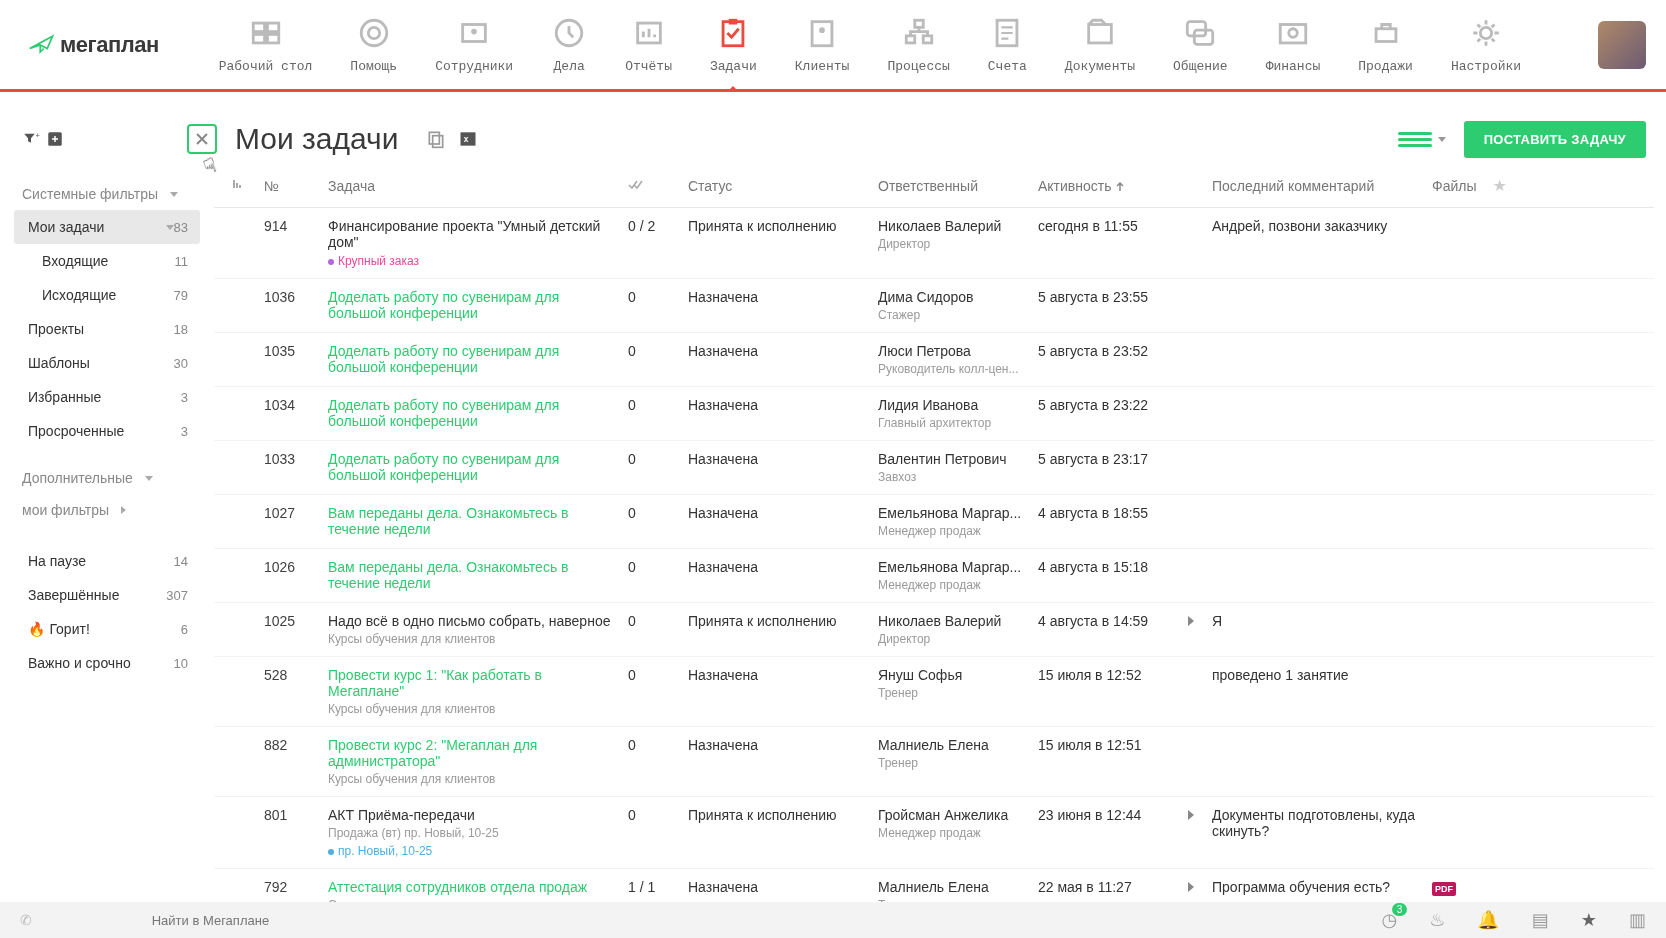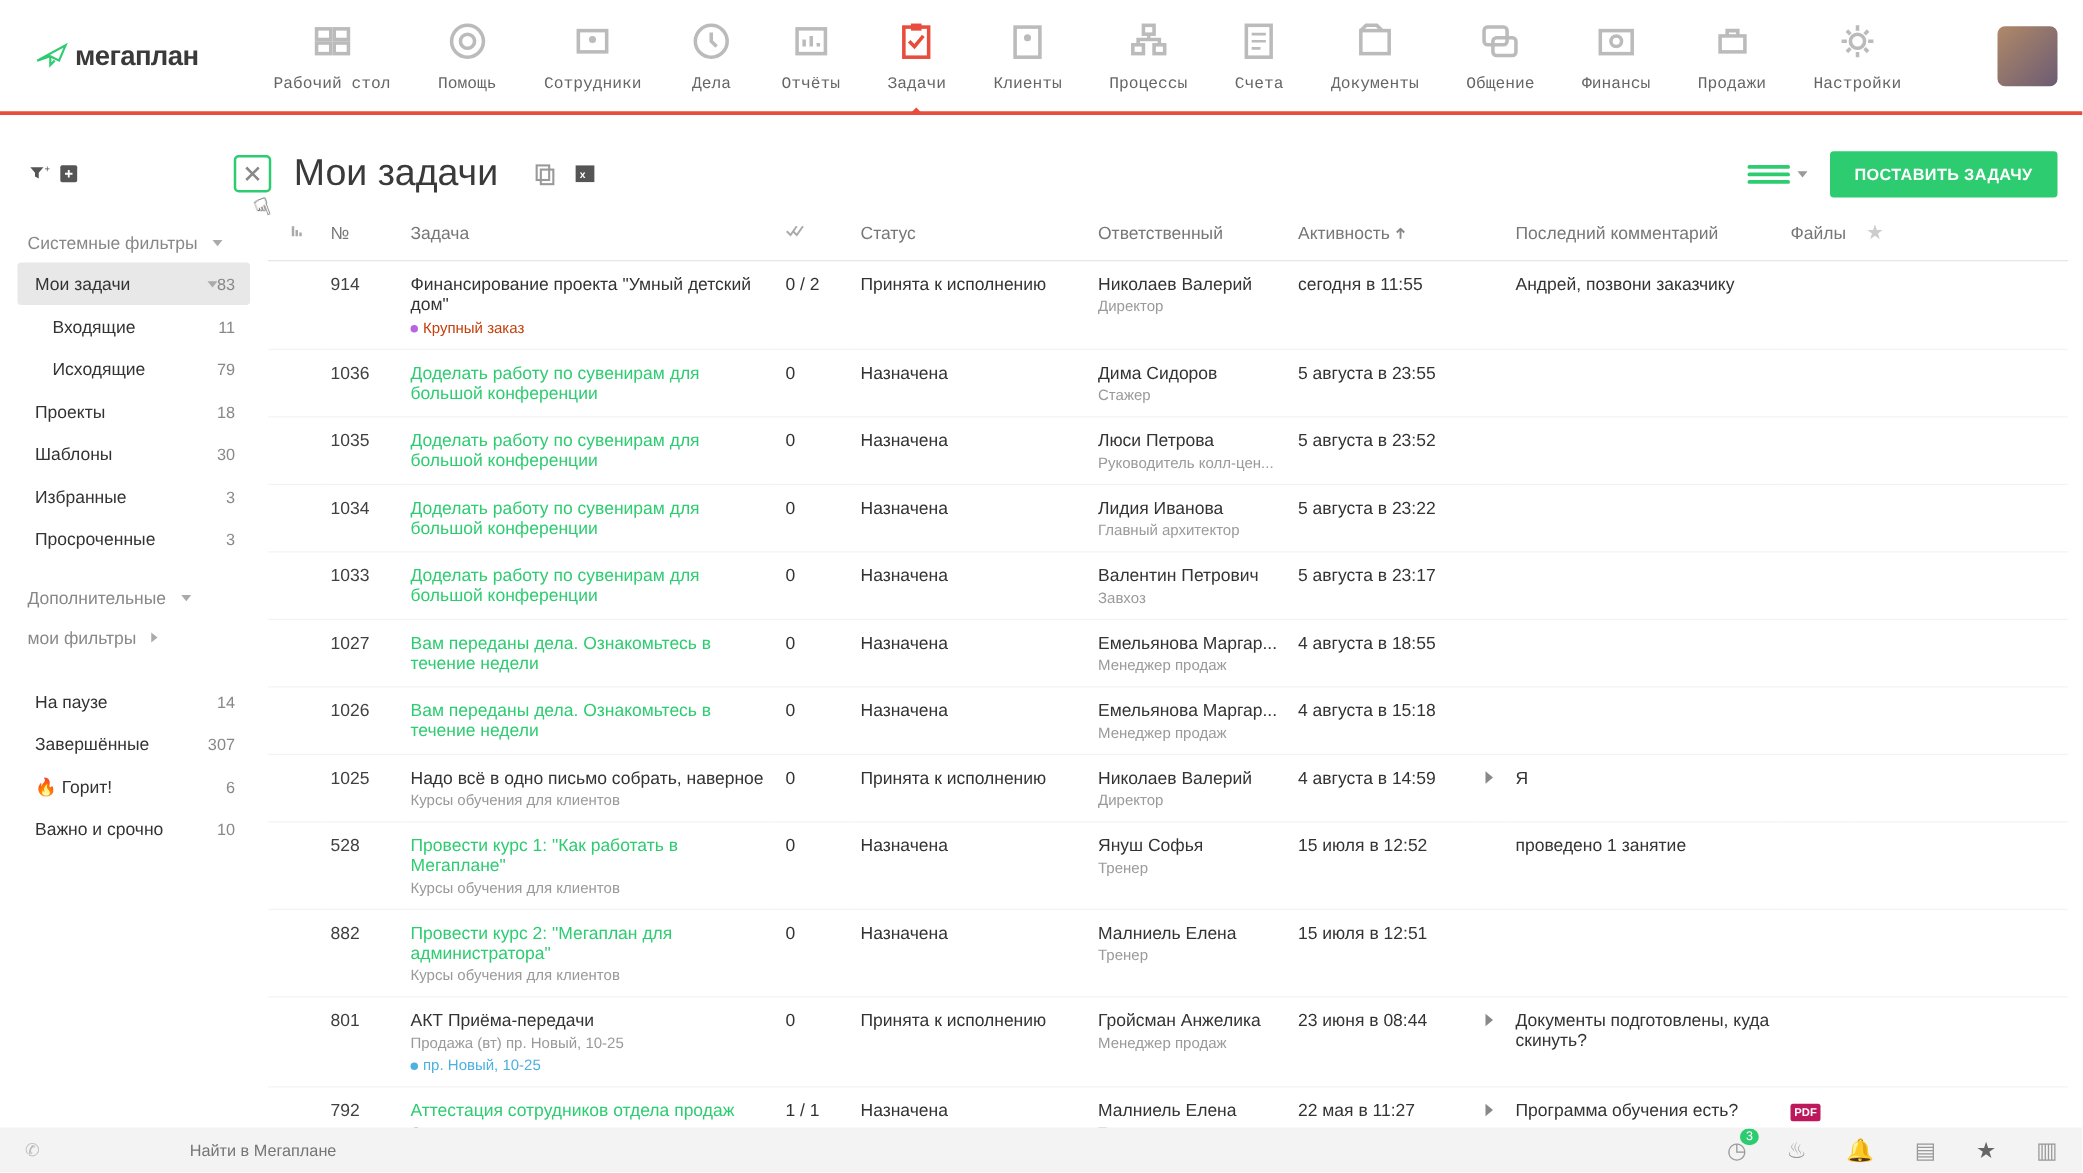--- a/index.html
+++ b/index.html
@@ -59,21 +59,21 @@
 .col-act{width:150px;}
 .col-arrow{width:24px;}
 .col-comment{width:220px;}
 .col-file{width:60px;}
 .num { color:#404040; }
 .task-title{color:#333;}
 .task-title.green{color:#2ecc71;}
 .resp-sub,.task-sub{font-size:12px;color:#9a9a9a;margin-top:3px;}
 .tag{font-size:12px;margin-top:4px;}
 .tag .dot{display:inline-block;width:6px;height:6px;border-radius:50%;margin-right:4px;vertical-align:middle;}
-.tag-purple .dot{background:#b565e0;} .tag-purple{color:#c2410c;}
+.tag-purple .dot{background:#b565e0;} .tag-purple{color:#ec4899;}
 .tag-blue .dot{background:#4db0e0;} .tag-blue{color:#4db0e0;}
 .arrow-r{width:0;height:0;border-top:5px solid transparent;border-bottom:5px solid transparent;border-left:6px solid #888;display:inline-block;}
 .star-ico{color:#ccc;font-size:16px;}
 .pdf-badge{display:inline-block;background:#be185d;color:#fff;font-size:9px;font-weight:700;padding:2px 3px;border-radius:2px;}
 
 .footer{position:absolute;bottom:0;left:0;right:0;height:36px;background:#f3f3f3;display:flex;align-items:center;padding:0 20px;}
 .footer .phone{color:#bbb;margin-right:120px;}
 .footer input{border:none;background:transparent;font-size:13px;color:#be185d;flex:1;outline:none;}
 .footer .ricons{display:flex;gap:32px;align-items:center;color:#999;font-size:18px;}
 .badge-g{position:relative;}
@@ -546,21 +546,21 @@
               <div class="task-title">АКТ Приёма-передачи</div>
               <div class="task-sub">Продажа (вт) пр. Новый, 10-25</div>
               <div class="tag"><span class="tag-blue"><span class="dot"></span>пр. Новый, 10-25</span></div>
             </td>
             <td>0</td>
             <td>Принята к исполнению</td>
             <td>
               <div>Гройсман Анжелика</div>
               <div class="resp-sub">Менеджер продаж</div>
             </td>
-            <td>23 июня в 08:44</td>
+            <td>23 июня в 12:44</td>
             <td><span class="arrow-r"></span></td>
             <td>Документы подготовлены, куда скинуть?</td>
             <td></td>
             <td></td>
           </tr>
           <tr>
             <td></td>
             <td class="num">792</td>
             <td>
               <div class="task-title green">Аттестация сотрудников отдела продаж</div>

